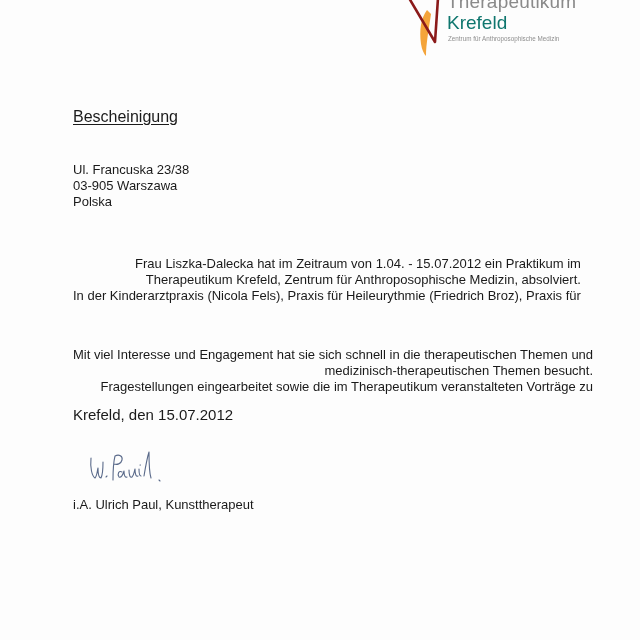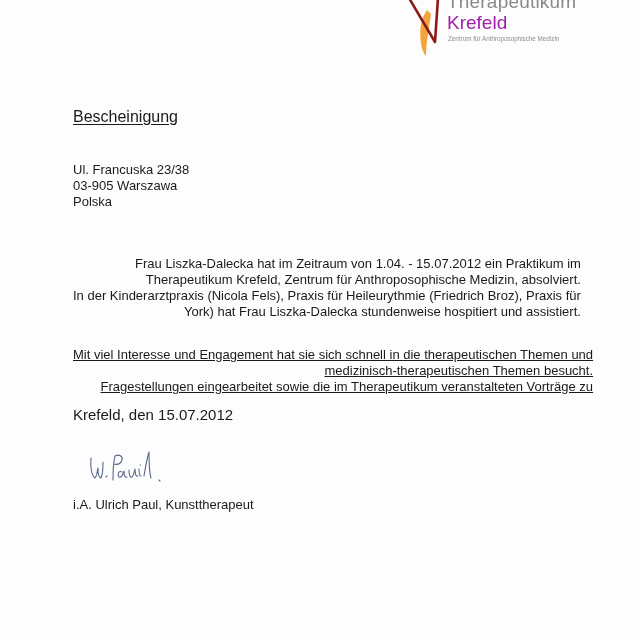--- a/index.html
+++ b/index.html
@@ -7,29 +7,29 @@
     width:640px; height:640px; overflow:hidden; position:relative;
     background:#fdfdfd;
     font-family:"Liberation Sans", "DejaVu Sans", sans-serif;
     color:#1a1a1a;
   }
   .page { position:absolute; left:13px; top:0; width:640px; height:536px;padding-left:16px; }
   .edge { position:absolute; right:3px; top:0; width:1px; height:640px; background:#ececec; }
   .logo { position:absolute; left:372px; top:0; width:268px; height:60px; }
   .logo svg { position:absolute; left:0; top:0; }
   .logo-name1 { position:absolute; left:434px; top:-9px; font-size:19px; color:#8a8a8a; white-space:nowrap; letter-spacing:0.2px; }
-  .logo-name2 { position:absolute; left:434px; top:12px; font-size:19px; color:#a21caf; white-space:nowrap; }
+  .logo-name2 { position:absolute; left:434px; top:12px; font-size:19px; color:#0f766e; white-space:nowrap; }
   .logo-sub { position:absolute; left:435px; top:35px; font-size:6.3px; color:#8e8e8e; white-space:nowrap; }
   .title { position:absolute; left:60px; top:108px; font-size:16px; text-decoration:underline; text-underline-offset:2px; }
   .addr { position:absolute; left:60px; top:162px; font-size:13px; line-height:16px; }
   .addr div { white-space:nowrap; }
   .para { position:absolute; left:60px; font-size:13px; line-height:16px;text-align:right; }
   .para div { white-space:nowrap; }
   .p1 { top:256px; }
-  .p2 { top:347px;text-decoration:underline; }
+  .p2 { top:347px; }
   .place { position:absolute; left:60px; top:406px; font-size:15px; white-space:nowrap; }
   .sig { position:absolute; left:76px; top:448px; }
   .signer { position:absolute; left:60px; top:497px; font-size:13px; white-space:nowrap; }
 </style>
 </head>
 <body>
 
 <div class="page">
   <div class="edge"></div>
 
@@ -48,21 +48,20 @@
   <div class="addr">
     <div>Ul. Francuska 23/38</div>
     <div>03-905 Warszawa</div>
     <div>Polska</div>
   </div>
 
   <div class="para p1">
     <div>Frau Liszka-Dalecka hat im Zeitraum von 1.04. - 15.07.2012 ein Praktikum im</div>
     <div>Therapeutikum Krefeld, Zentrum für Anthroposophische Medizin, absolviert.</div>
     <div>In der Kinderarztpraxis (Nicola Fels), Praxis für Heileurythmie (Friedrich Broz), Praxis für</div>
-    <div>York) hat Frau Liszka-Dalecka stundenweise hospitiert und assistiert.</div>
   </div>
 
   <div class="para p2">
     <div>Mit viel Interesse und Engagement hat sie sich schnell in die therapeutischen Themen und</div>
     <div>medizinisch-therapeutischen Themen besucht.</div>
     <div>Fragestellungen eingearbeitet sowie die im Therapeutikum veranstalteten Vorträge zu</div>
   </div>
 
   <div class="place">Krefeld, den 15.07.2012</div>
 

